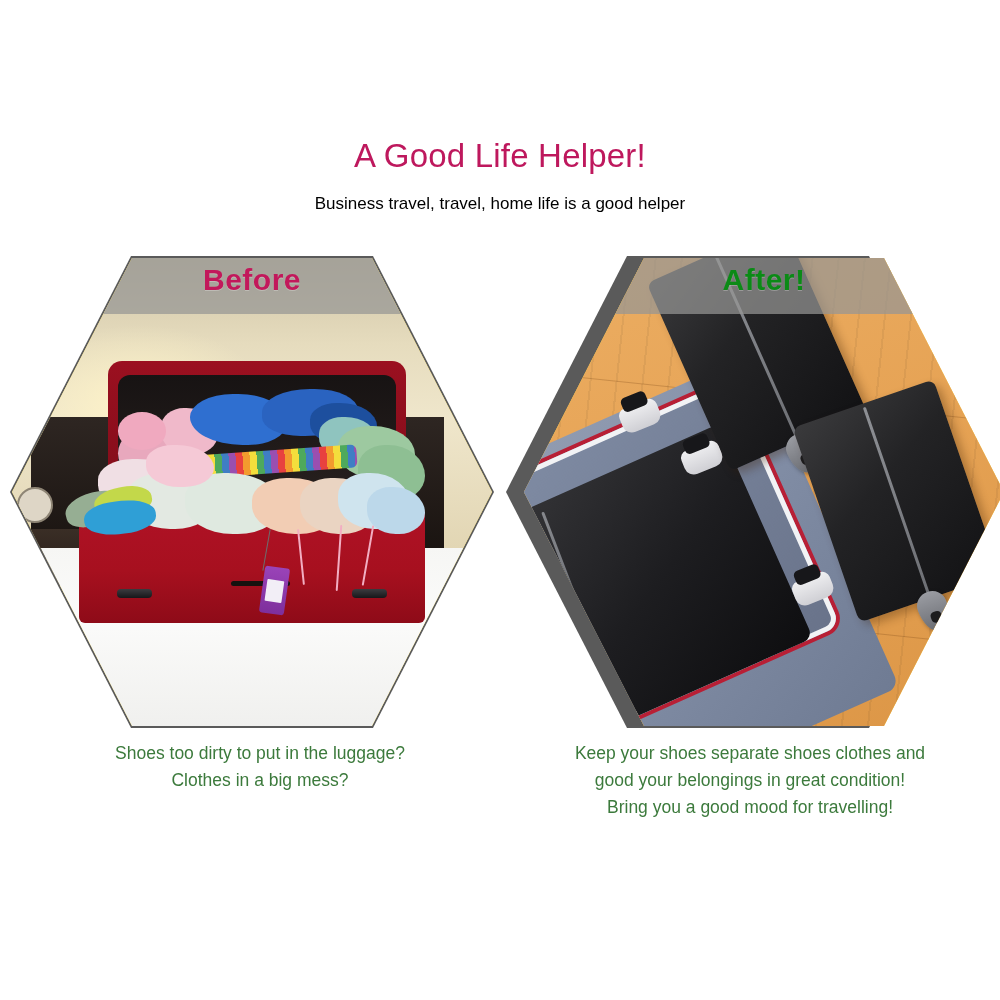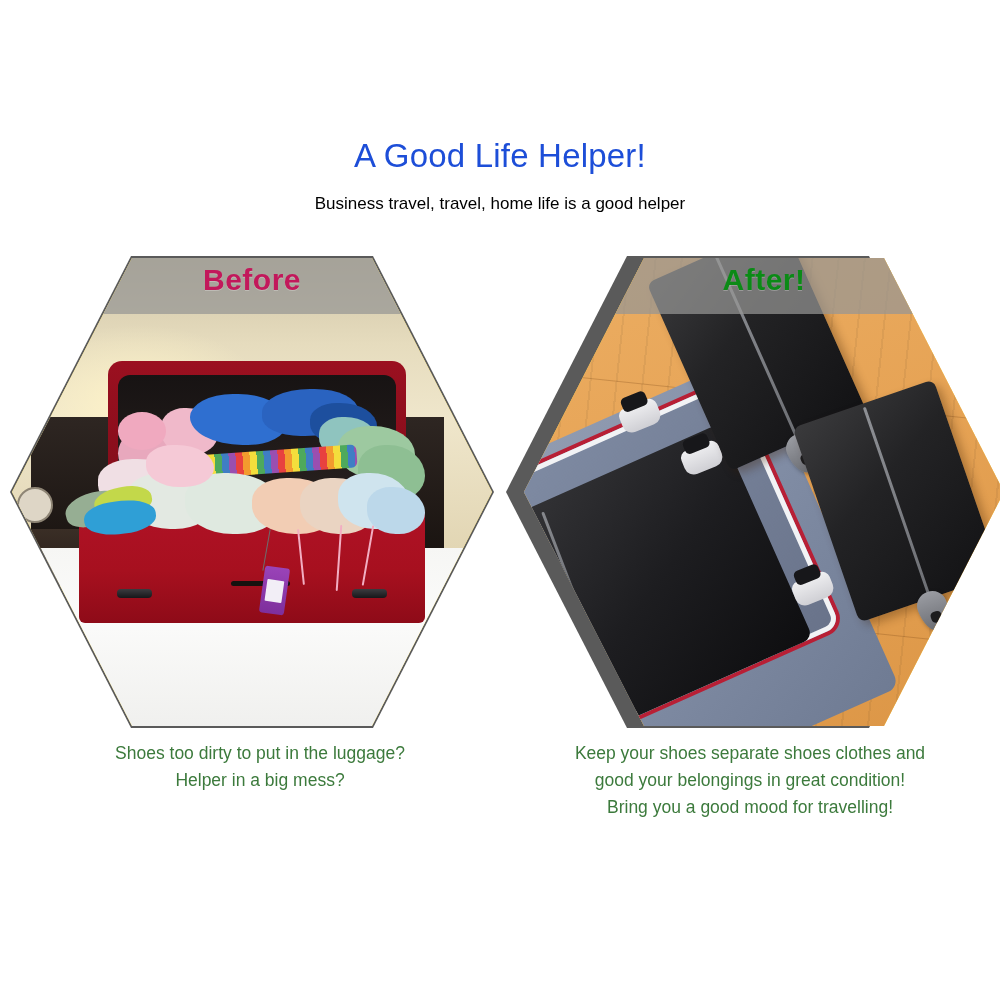--- a/index.html
+++ b/index.html
@@ -10,21 +10,21 @@
     font-family:"Liberation Sans", sans-serif;
     overflow:hidden;
   }
   #page { position:relative; width:1000px; height:1000px; background:#fff; }
 
   
   .title {
     position:absolute; left:0; top:137px; width:1000px;
     text-align:center;
     font-size:33px; font-weight:400; letter-spacing:.2px;
-    color:#1d4ed8;
+    color:#be185d;
   }
   .subtitle {
     position:absolute; left:0; top:194px; width:1000px;
     text-align:center;
     font-size:17px; font-weight:400;
     color:#000000;
   }
 
   
   .hex {
@@ -334,21 +334,21 @@
         <div class="pull"></div>
       </div>
 
       <div class="band"></div>
       <div class="band-label after">After!</div>
     </div>
   </div>
 
   <div class="caption left">
     <div>Shoes too dirty to put in the luggage?</div>
-    <div>Helper in a big mess?</div>
+    <div>Clothes in a big mess?</div>
   </div>
   <div class="caption right">
     <div>Keep your shoes separate shoes clothes and</div>
     <div>good your belongings in great condition!</div>
     <div>Bring you a good mood for travelling!</div>
   </div>
 
 </div>
 
 </body></html>

